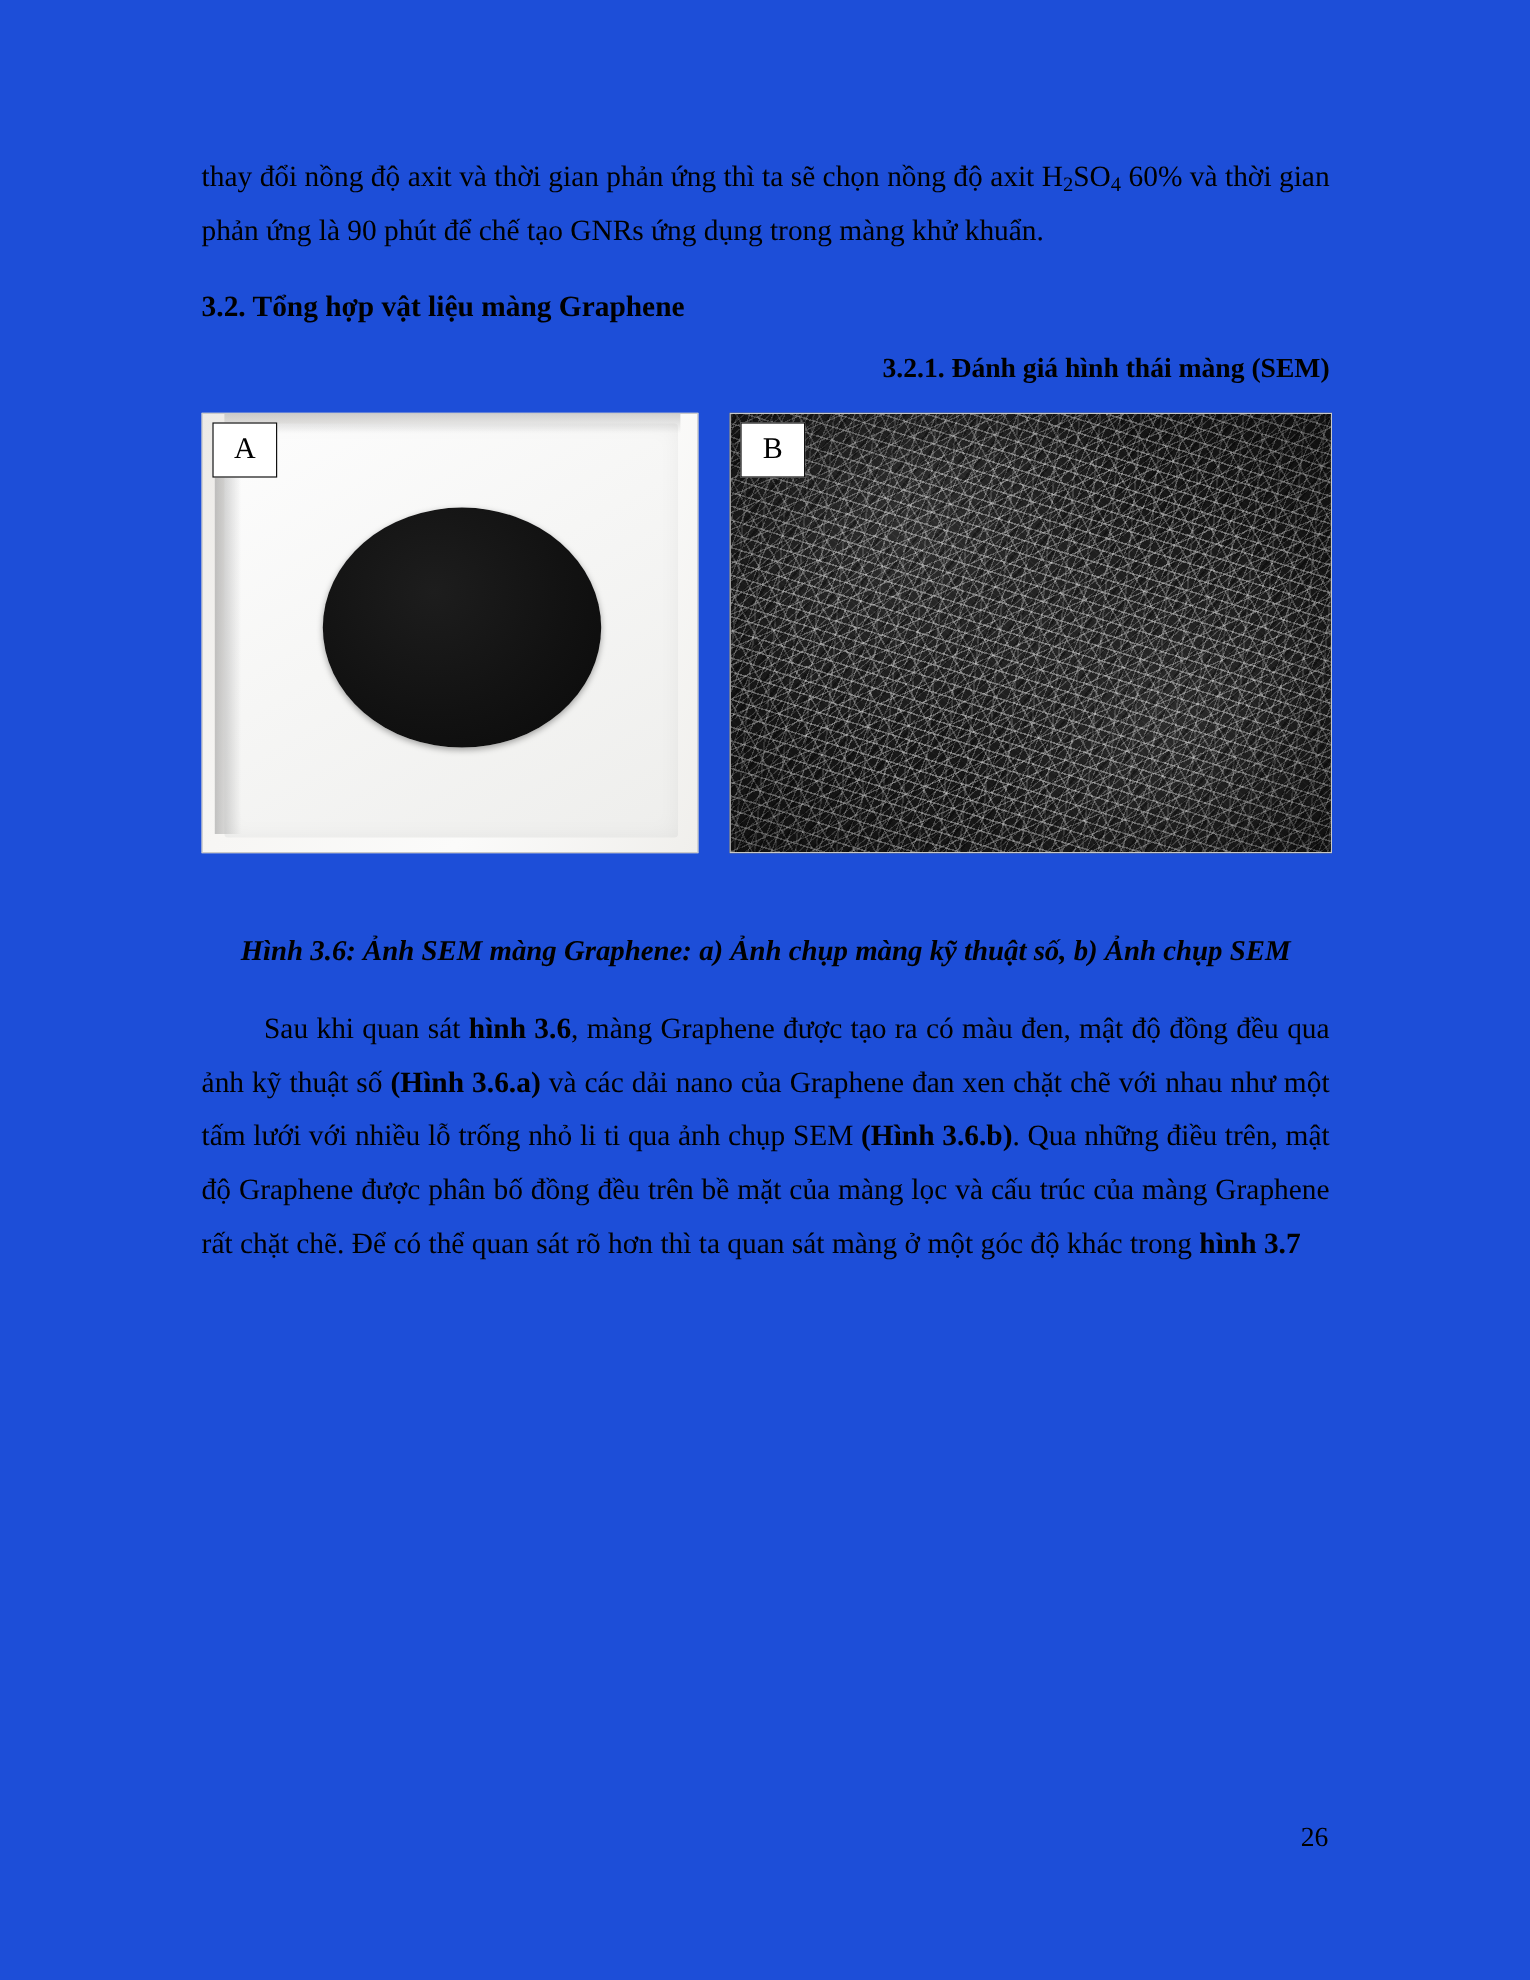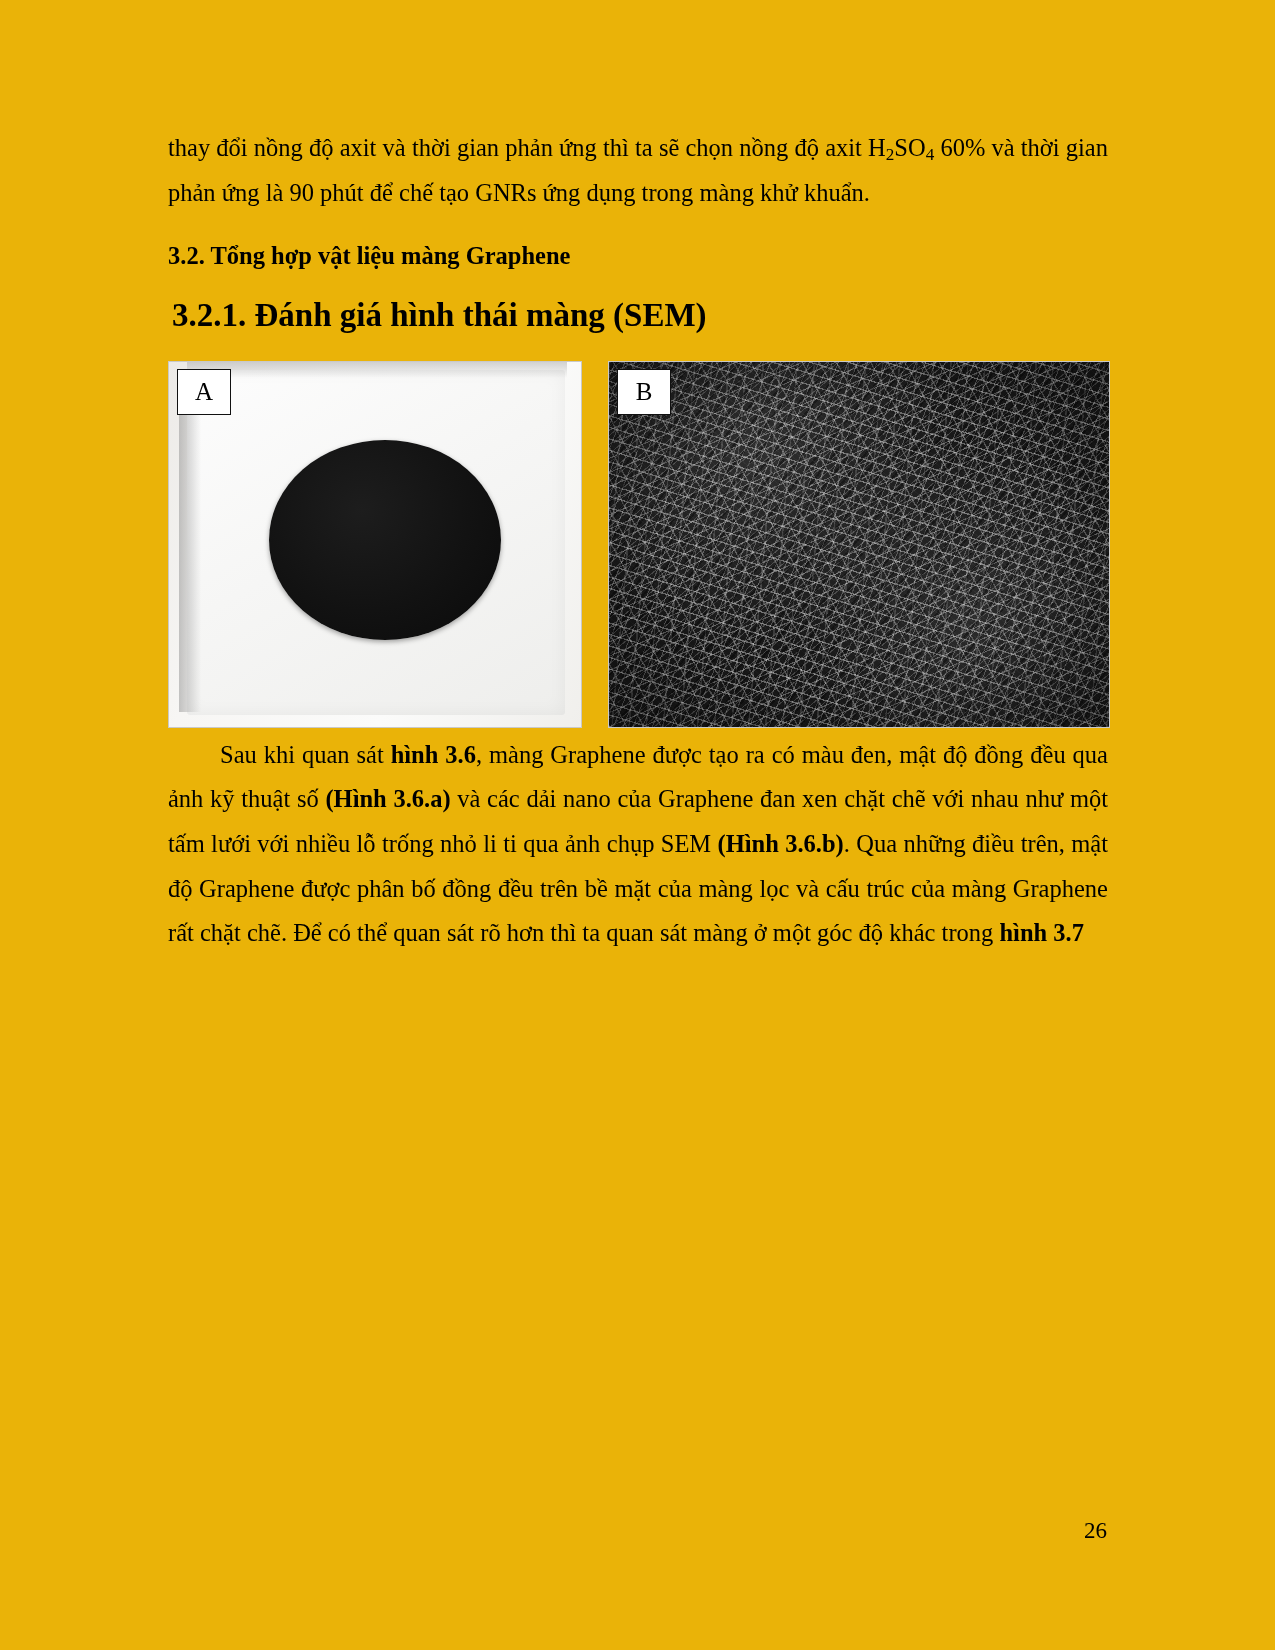--- a/index.html
+++ b/index.html
@@ -13,21 +13,21 @@
     position: relative;
     font-family: "Liberation Serif", serif;
     color: #000000;
     overflow: hidden;
   }
   .page {
     position: absolute;
     left: 0; top: 0;
     width: 1275px;
     height: 1650px;
-    background: #eab308;
+    background: #1d4ed8;
   }
   .content {
     position: absolute;
     left: 168px;
     top: 126px;
     width: 940px;
   }
   p.body-text {
     font-size: 24.5px;
     line-height: 1.82;
@@ -38,24 +38,25 @@
   p.indent {
     text-indent: 52px;
   }
   h3.heading {
     font-size: 24.5px;
     font-weight: bold;
     margin: 20px 0 0 0;
     line-height: 1.7;
   }
   h4.subheading {
-    font-size: 33px;
+    font-size: 23px;
     font-weight: bold;
-    margin: 10px 0 0 4px;
+    margin: 10px 0 0 16px;
     line-height: 1.7;
+    text-align: right;
   }
   sub {
     font-size: 0.7em;
     vertical-align: -0.25em;
   }
 
   
   .figure-row {
     position: relative;
     width: 940px;
@@ -212,19 +213,20 @@
 
       <div class="fig-panel b">
         <div class="sem"></div>
         <div class="sem-overlay"></div>
         <div class="sem-vignette"></div>
         <div class="panel-tag">B</div>
       </div>
 
     </div>
 
+    <div class="fig-caption">Hình 3.6: Ảnh SEM màng Graphene: a) Ảnh chụp màng kỹ thuật số, b) Ảnh chụp SEM</div>
 
     <p class="body-text indent"><span>Sau khi quan sát </span><b>hình 3.6</b><span>, màng Graphene được tạo ra có màu đen, mật độ đồng đều qua ảnh kỹ thuật số </span><b>(Hình 3.6.a)</b><span> và các dải nano của Graphene đan xen chặt chẽ với nhau như một tấm lưới với nhiều lỗ trống nhỏ li ti qua ảnh chụp SEM </span><b>(Hình 3.6.b)</b><span>. Qua những điều trên, mật độ Graphene được phân bố đồng đều trên bề mặt của màng lọc và cấu trúc của màng Graphene rất chặt chẽ. Để có thể quan sát rõ hơn thì ta quan sát màng ở một góc độ khác trong </span><b>hình 3.7</b></p>
 
   </div>
 
   <div class="page-number">26</div>
 </div>
 
 </body></html>

